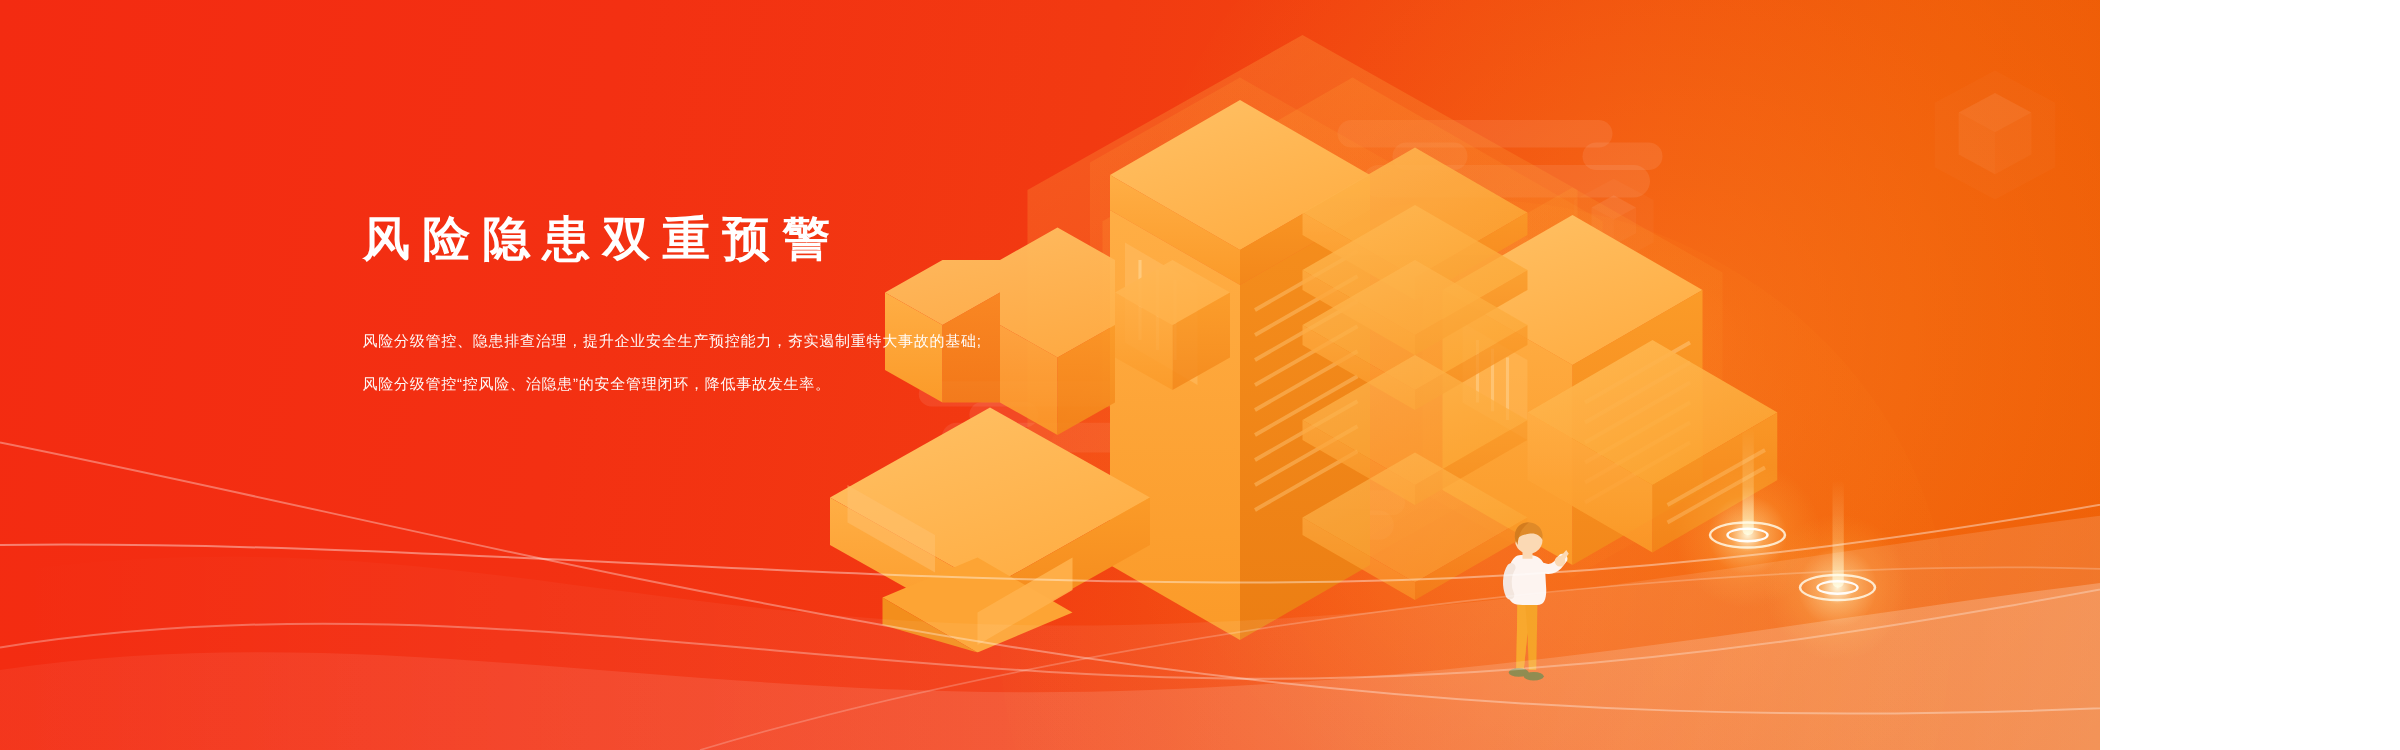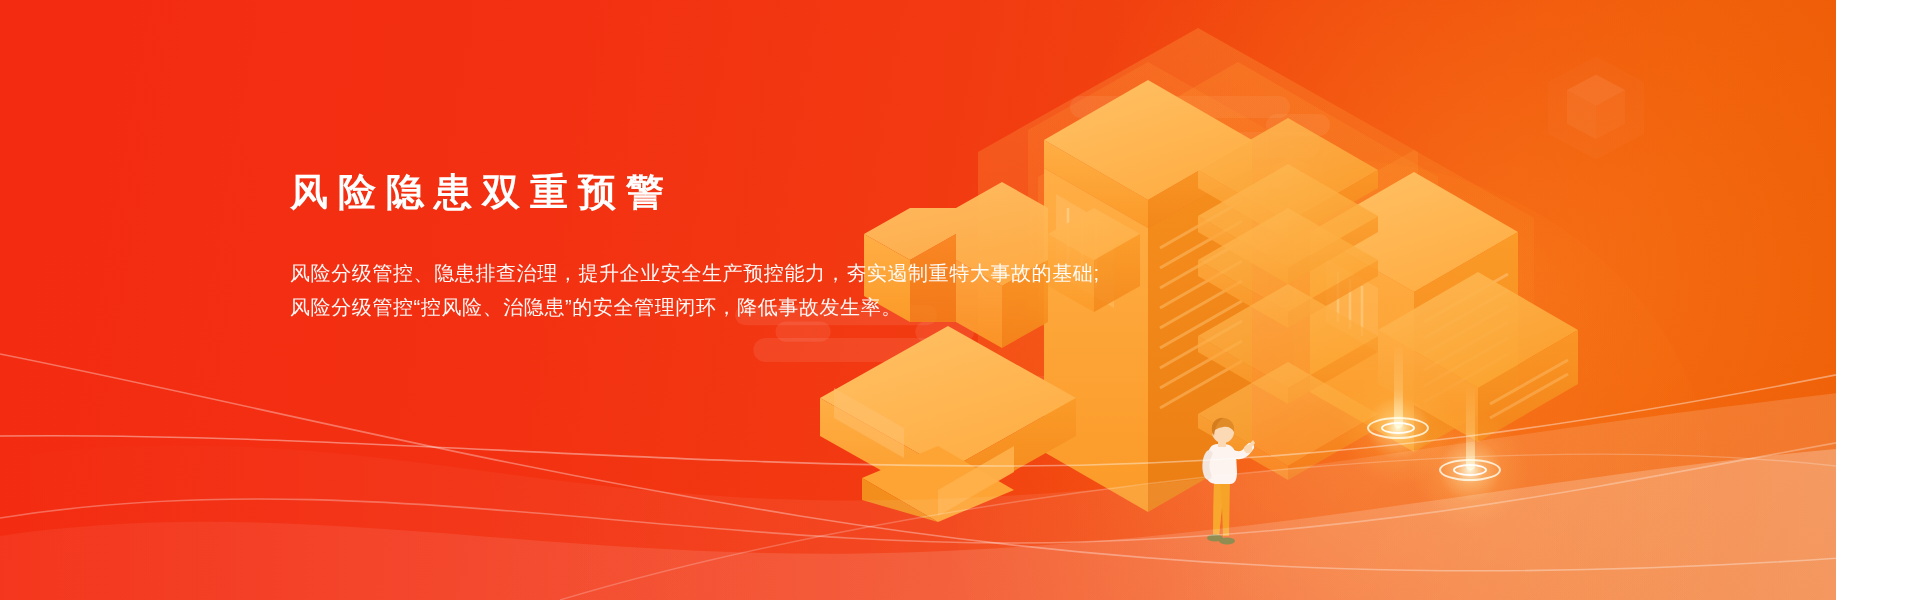--- a/index.html
+++ b/index.html
@@ -3,21 +3,21 @@
 <meta charset="utf-8">
 <title>风险隐患双重预警</title>
 <style>
   * { margin:0; padding:0; box-sizing:border-box; }
   html,body{
     width:1920px; height:600px; overflow:hidden;
     font-family:"Liberation Sans","DejaVu Sans",sans-serif;
   }
   #banner{
     position:relative;
-    width:1836px; height:600px;
+    width:1680px; height:600px;
     overflow:hidden;
     background:linear-gradient(100deg,#F32B11 0%,#F33012 28%,#F23A11 50%,#F04C0D 72%,#EF5A08 88%,#EE5E06 100%);
   }
   
   .bg-glow{
     position:absolute; border-radius:50%;
     pointer-events:none;
   }
   .bg-glow.g1{
     right:-120px; top:-180px; width:900px; height:900px;
@@ -85,21 +85,21 @@
   #copy{
     position:absolute; left:290px; top:170px;
     width:760px;
   }
   #copy h1{
     font-size:38px; font-weight:bold; color:#FFFFFF;
     letter-spacing:10px; line-height:1.2;
     margin:0 0 40px 0; white-space:nowrap;
   }
   #copy .sub{
-    font-size:20px; color:rgba(255,255,255,0.97);
+    font-size:12px; color:rgba(255,255,255,0.97);
     line-height:34px; letter-spacing:0.6px;
     font-weight:normal;
   }
   #copy .sub p{ margin:0; white-space:nowrap; }
 </style>
 </head>
 <body>
 
 <div id="banner">
 

